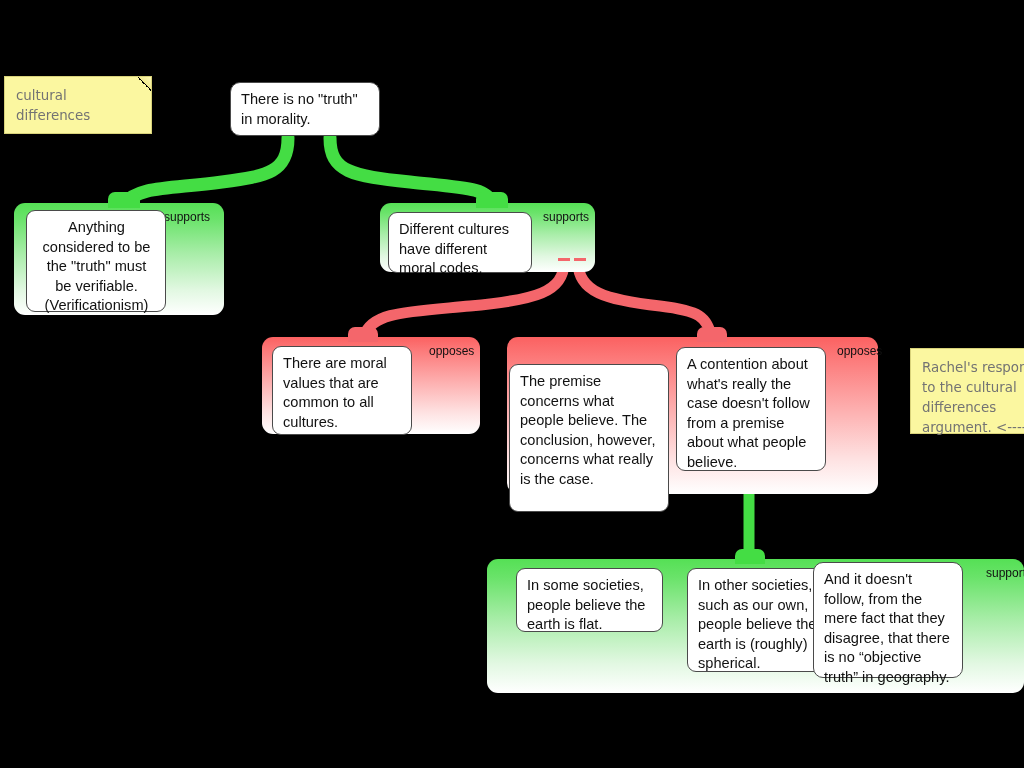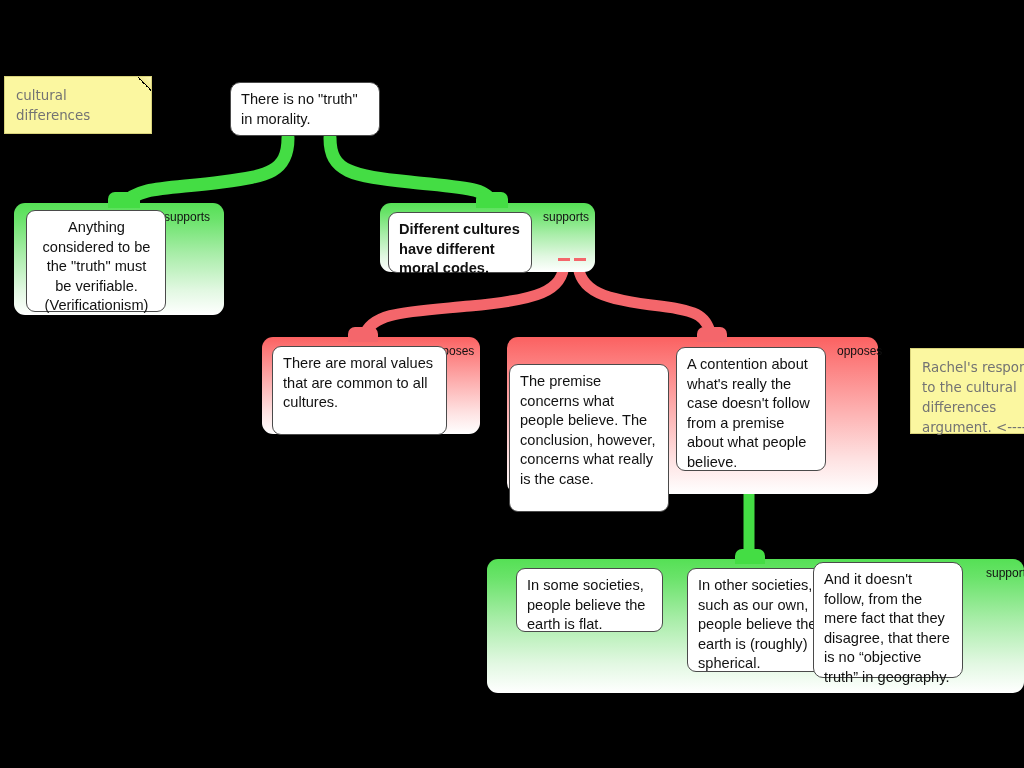--- a/index.html
+++ b/index.html
@@ -84,31 +84,31 @@
 
   <div class="nub" style="left:108px;top:192px;width:32px;height:16px;background:#44dd44;border-radius:7px 7px 0 0;"></div>
 
   <div class="claim" style="left:26px;top:210px;width:140px;height:102px;text-align:center;">Anything considered to be the "truth" must be verifiable. (Verificationism)</div>
 
   <div class="group supports" style="left:380px;top:203px;width:215px;height:69px;">
     <span class="group-label" style="left:163px;">supports</span>
   </div>
   <div class="nub" style="left:476px;top:192px;width:32px;height:16px;background:#44dd44;border-radius:7px 7px 0 0;"></div>
 
-  <div class="claim" style="left:388px;top:212px;width:144px;height:61px;font-weight:bold;">Different cultures have different moral codes.</div>
+  <div class="claim" style="left:388px;top:212px;width:144px;height:61px;">Different cultures have different moral codes.</div>
 
   <div class="nub" style="left:558px;top:258px;width:12px;height:3px;background:#f4666b;"></div>
   <div class="nub" style="left:574px;top:258px;width:12px;height:3px;background:#f4666b;"></div>
 
   <div class="group opposes" style="left:262px;top:337px;width:218px;height:97px;">
     <span class="group-label" style="left:167px;">opposes</span>
   </div>
   <div class="nub" style="left:348px;top:327px;width:30px;height:15px;background:#f4666b;border-radius:7px 7px 0 0;"></div>
 
-  <div class="claim" style="left:272px;top:346px;width:175px;height:89px;">There are moral values that are common to all cultures.</div>
+  <div class="claim" style="left:272px;top:346px;width:140px;height:89px;">There are moral values that are common to all cultures.</div>
 
   <div class="group opposes" style="left:507px;top:337px;width:371px;height:157px;">
     <span class="group-label" style="left:330px;">opposes</span>
   </div>
   <div class="nub" style="left:697px;top:327px;width:30px;height:15px;background:#f4666b;border-radius:7px 7px 0 0;"></div>
 
   <div class="claim" style="left:509px;top:364px;width:160px;height:148px;">The premise concerns what people believe. The conclusion, however, concerns what really is the case.</div>
 
   <div class="claim" style="left:676px;top:347px;width:150px;height:124px;">A contention about what's really the case doesn't follow from a premise about what people believe.</div>
 

